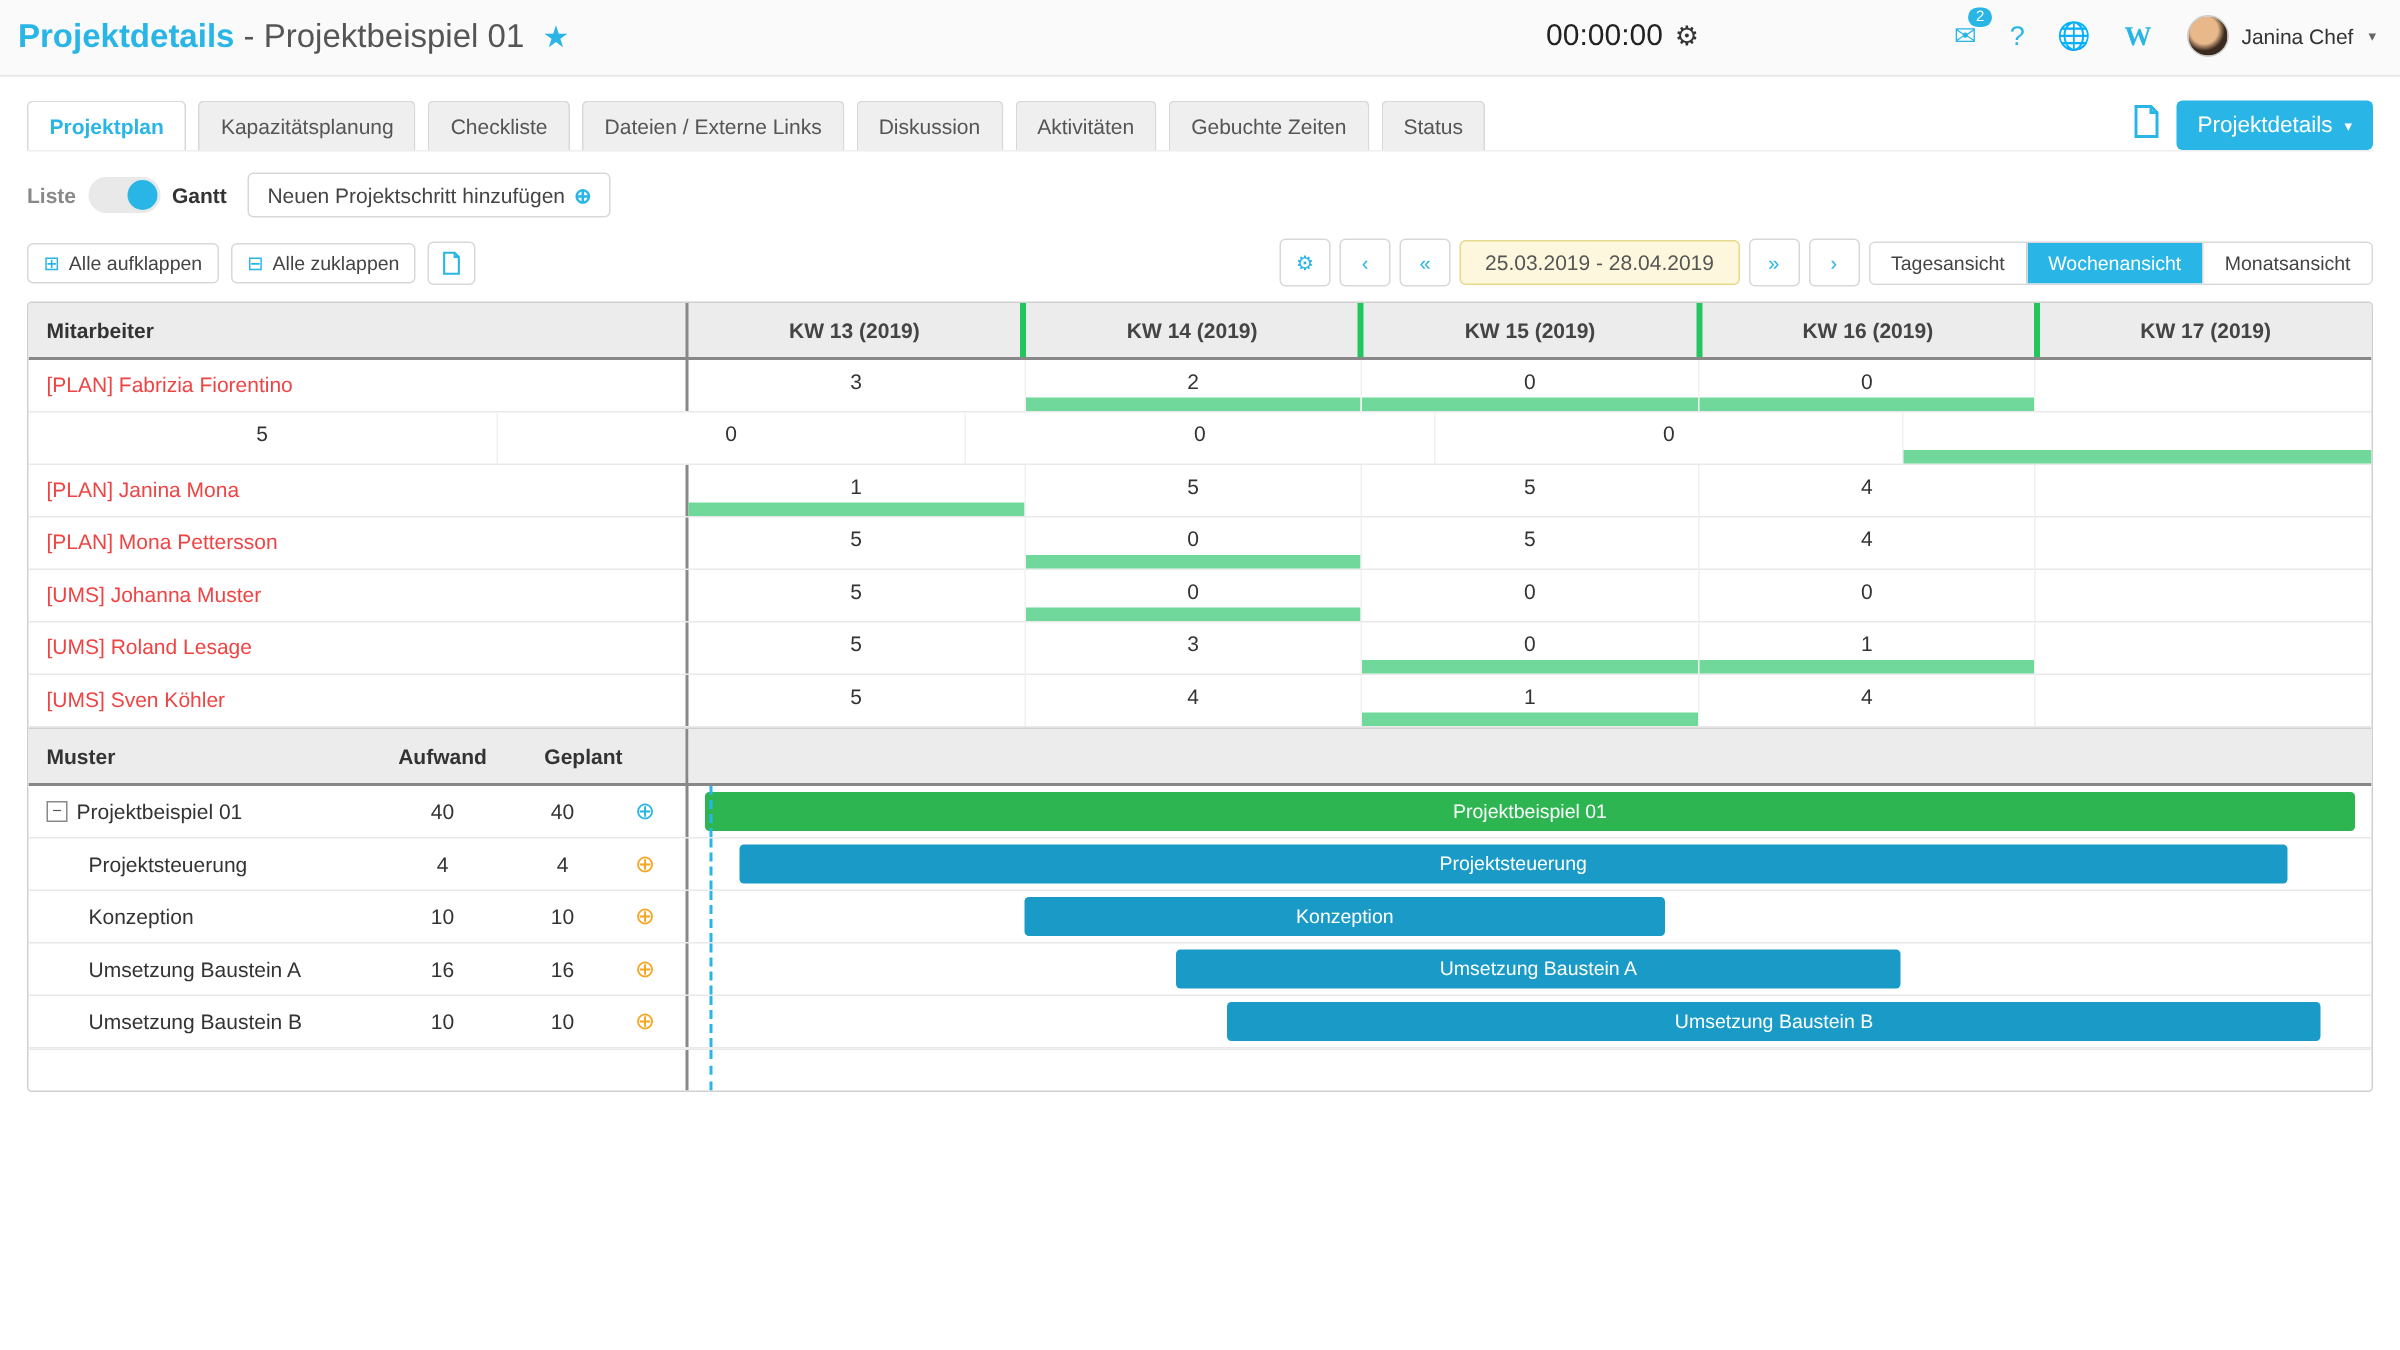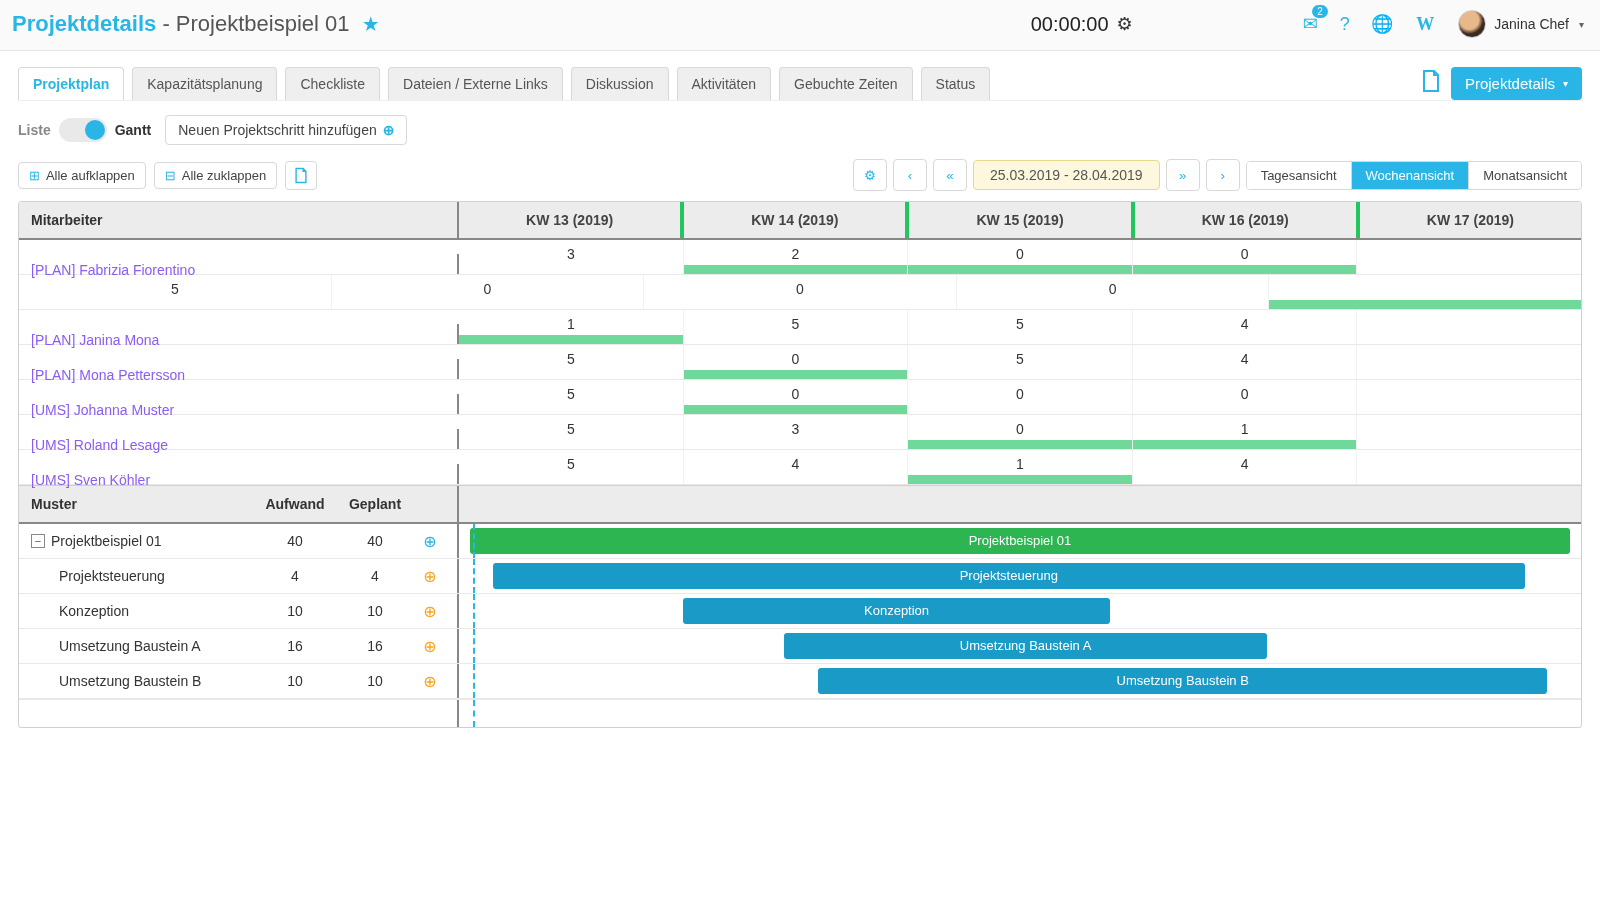--- a/index.html
+++ b/index.html
@@ -47,31 +47,31 @@
 .seg button + button { border-left:1px solid #d8d8d8;}
 
 .grid-wrap { border:1px solid #d0d0d0; border-radius:3px; overflow:hidden;}
 .grid-header { display:flex; background:#ececec; border-bottom:2px solid #888;}
 .left-col { width:440px; flex:none; border-right:2px solid #888; padding:10px 12px; font-weight:600;}
 .week-cols { flex:1; display:flex;}
 .week-col { flex:1; text-align:center; padding:10px 0; font-weight:600; color:#444; border-left:4px solid #22c55e;}
 .week-col:first-child{border-left:none;}
 
 .emp-row { display:flex; border-bottom:1px solid #e9e9e9; align-items:stretch; height:35px;}
-.emp-name { width:440px; flex:none; border-right:2px solid #888; padding:8px 12px; color:#8b5cf6;margin-top:14px;}
+.emp-name { width:440px; flex:none; border-right:2px solid #888; padding:8px 12px; color:#ef4444;}
 .emp-cells { flex:1; display:flex;}
 .emp-cell { flex:1; position:relative; text-align:center; padding-top:6px; color:#333; border-left:1px solid #f1f1f1;}
 .emp-cell:first-child{border-left:none;}
 .bar-green { position:absolute; bottom:0; height:9px; background:#6fd89a;}
 
 .proj-header { display:flex; background:#ececec; border-top:1px solid #d0d0d0; border-bottom:2px solid #888;}
 .proj-left { width:440px; flex:none; border-right:2px solid #888; display:flex; padding:10px 12px; font-weight:600;}
 .proj-left .c1{flex:1;}
 .proj-left .c2{width:80px;text-align:center;}
-.proj-left .c3{width:80px;text-align:center;}
+.proj-left .c3{width:80px;text-align:right;}
 .proj-left .c4{width:30px;}
 .proj-right{flex:1; background:#ececec;}
 
 .task-row { display:flex; border-bottom:1px solid #e9e9e9; height:35px; align-items:stretch;}
 .task-left { width:440px; flex:none; border-right:2px solid #888; display:flex; align-items:center; padding:0 12px;}
 .task-left .c1{flex:1; display:flex; align-items:center; gap:6px;}
 .task-left .c2{width:80px;text-align:center;}
 .task-left .c3{width:80px;text-align:center;}
 .task-left .c4{width:30px;text-align:center;}
 .exp-icon{display:inline-flex;width:14px;height:14px;border:1px solid #888;align-items:center;justify-content:center;font-size:11px;line-height:1;color:#555;cursor:pointer;}

